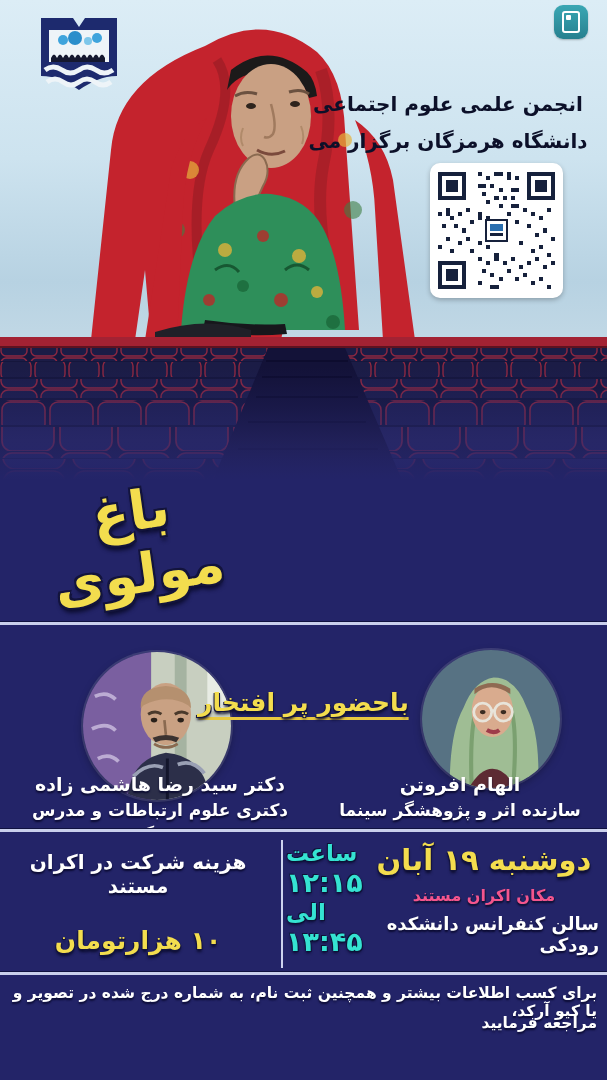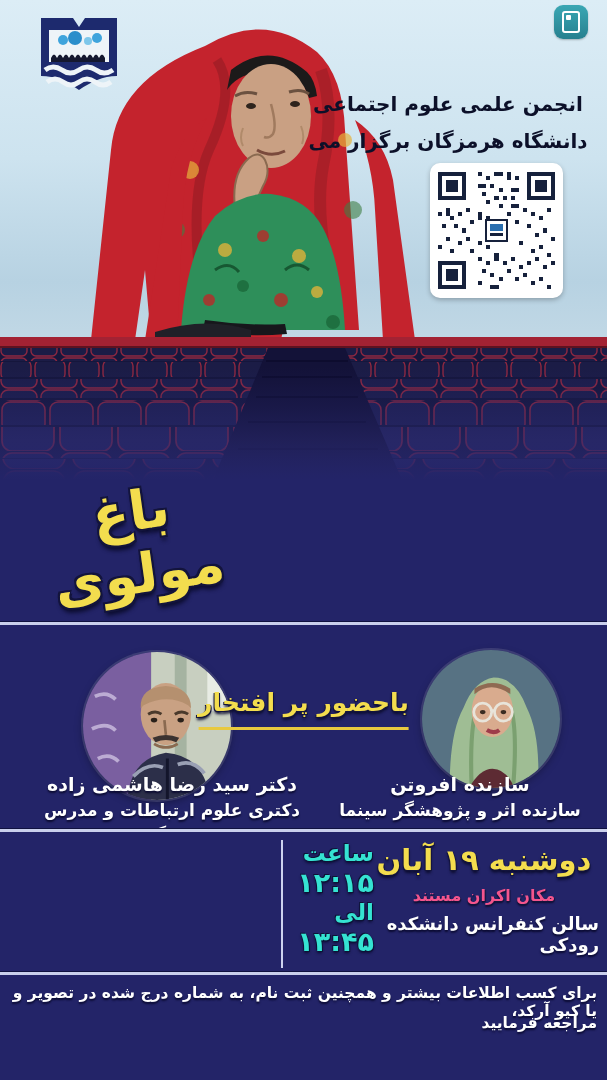--- a/index.html
+++ b/index.html
@@ -38,36 +38,36 @@
   .series-line{position:absolute;right:104px;top:487px;direction:rtl;color:#fff;font-weight:bold;font-size:15px;
                text-shadow:0 1px 2px #0a0a30;}
   .main-title{position:absolute;right:14px;top:524px;direction:rtl;color:#fff;font-weight:bold;font-size:45px;
               text-shadow:0 2px 3px #0a0a30;}
   .film-title{position:absolute;left:2px;top:480px;width:266px;text-align:center;direction:rtl;
               color:#f3dd4e;font-weight:bold;font-size:54px;transform:rotate(-8deg);
               text-shadow:-2px -2px 0 #13143c,2px -2px 0 #13143c,-2px 2px 0 #13143c,2px 2px 0 #13143c,0 5px 4px #0b0c2e;}
 
   .honor{position:absolute;left:50%;top:688px;transform:translateX(-50%);direction:rtl;
          color:#f3dd4e;font-weight:bold;font-size:25px;text-shadow:1px 1px 0 #13143c,-1px 1px 0 #13143c,0 3px 3px #0b0c2e;
-         padding-bottom:10px;border-bottom:3px solid #e8c93f;}
+         border-bottom:3px solid #e8c93f;}
   .circ{position:absolute;border-radius:50%;overflow:hidden;box-shadow:0 0 0 2px rgba(255,255,255,.12),0 3px 8px rgba(0,0,0,.35);}
   .circ svg{display:block;width:100%;height:100%;}
   .circ.left{left:83px;top:652px;width:148px;height:148px;}
   .circ.right{left:422px;top:650px;width:138px;height:138px;}
   .spk-text{position:absolute;direction:rtl;text-align:center;color:#fff;font-weight:bold;}
-  .spk-left{left:0;top:772px;width:320px;padding-left:12px;}
+  .spk-left{left:0;top:772px;width:320px;}
   .spk-right{left:320px;top:772px;width:280px;}
   .spk-name{font-size:19px;line-height:1.35;text-shadow:0 2px 2px #0a0a30;}
   .spk-role{font-size:17px;line-height:1.5;text-shadow:0 2px 2px #0a0a30;}
 
   .col-date{position:absolute;right:8px;top:843px;width:230px;text-align:center;direction:rtl;}
   .date-line{color:#f3dd4e;font-weight:bold;font-size:29px;text-shadow:1px 1px 0 #13143c,-1px 1px 0 #13143c,0 3px 3px #0b0c2e;}
   .loc-label{margin-top:9px;color:#f4558d;font-weight:bold;font-size:16px;text-shadow:1px 1px 0 #13143c,0 2px 2px #0b0c2e;}
   .loc-line{margin-top:8px;color:#fff;font-weight:bold;font-size:18px;text-shadow:0 2px 2px #0a0a30;text-align:right;}
-  .col-time{position:absolute;left:286px;top:840px;width:88px;text-align:right;direction:rtl;
+  .col-time{position:absolute;left:286px;top:840px;width:88px;text-align:left;direction:rtl;
             color:#35e3d2;font-weight:bold;line-height:1.18;text-shadow:1px 1px 0 #0c1335,-1px -1px 0 #0c1335,0 2px 3px #0a0a30;}
   .t-word{font-size:23px;} .t-num{font-size:27px;}
   .col-fee{position:absolute;left:0;top:850px;width:276px;text-align:center;direction:rtl;}
   .fee-label{color:#fff;font-weight:bold;font-size:20px;text-shadow:0 2px 2px #0a0a30;}
   .fee-amount{margin-top:28px;color:#f3dd4e;font-weight:bold;font-size:25px;
               text-shadow:1px 1px 0 #13143c,-1px 1px 0 #13143c,0 3px 3px #0b0c2e;}
 
   .info-line1{position:absolute;right:10px;top:984px;width:590px;direction:rtl;text-align:right;
               color:#fff;font-weight:bold;font-size:15.5px;text-shadow:0 2px 2px #0a0a30;}
   .info-line2{position:absolute;right:10px;top:1014px;width:300px;direction:rtl;text-align:right;
@@ -324,21 +324,21 @@
     </svg>
   </div>
 
   <div class="honor">باحضور پر افتخار</div>
 
   <div class="spk-text spk-left">
     <div class="spk-name">دکتر سید رضا هاشمی زاده</div>
     <div class="spk-role">دکتری علوم ارتباطات و مدرس دانشگاه</div>
   </div>
   <div class="spk-text spk-right">
-    <div class="spk-name">سازنده افروتن</div>
+    <div class="spk-name">الهام افروتن</div>
     <div class="spk-role">سازنده اثر و پژوهشگر سینما</div>
   </div>
 
   <div class="hdiv hdiv2"></div>
 
   <div class="navy sec-details"></div>
 
   <div class="col-date">
     <div class="date-line">دوشنبه ۱۹ آبان</div>
     <div class="loc-label">مکان اکران مستند</div>
@@ -347,20 +347,24 @@
 
   <div class="col-time">
     <div class="t-word">ساعت</div>
     <div class="t-num">۱۲:۱۵</div>
     <div class="t-word">الی</div>
     <div class="t-num">۱۳:۴۵</div>
   </div>
 
   <div class="vdiv"></div>
 
+  <div class="col-fee">
+    <div class="fee-label">هزینه شرکت در اکران مستند</div>
+    <div class="fee-amount">۱۰ هزارتومان</div>
+  </div>
 
   <div class="hdiv hdiv3"></div>
 
   <div class="navy sec-footer"></div>
   <div class="info-line1">برای کسب اطلاعات بیشتر و همچنین ثبت نام، به شماره درج شده در تصویر و یا کیو آرکد،</div>
   <div class="info-line2">مراجعه فرمایید</div>
 
 </div>
 
 </body></html>

